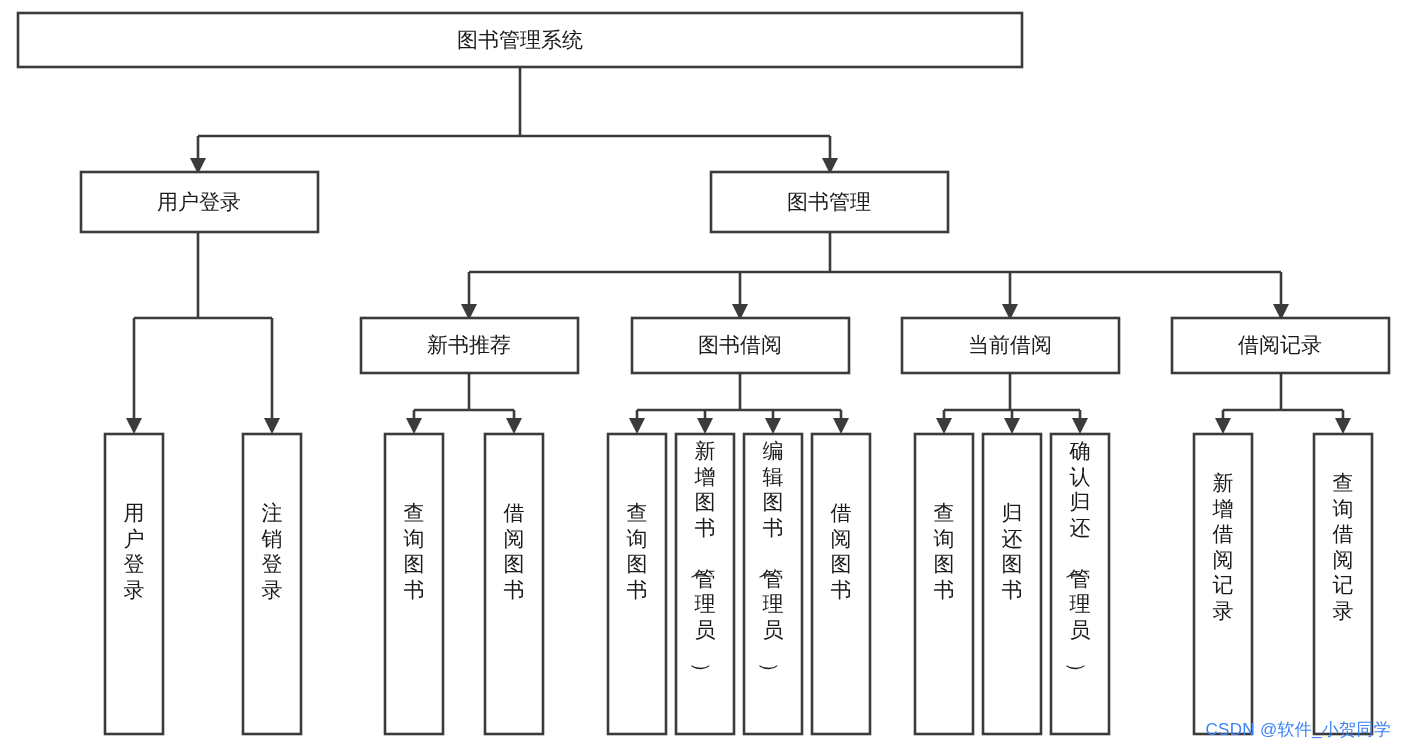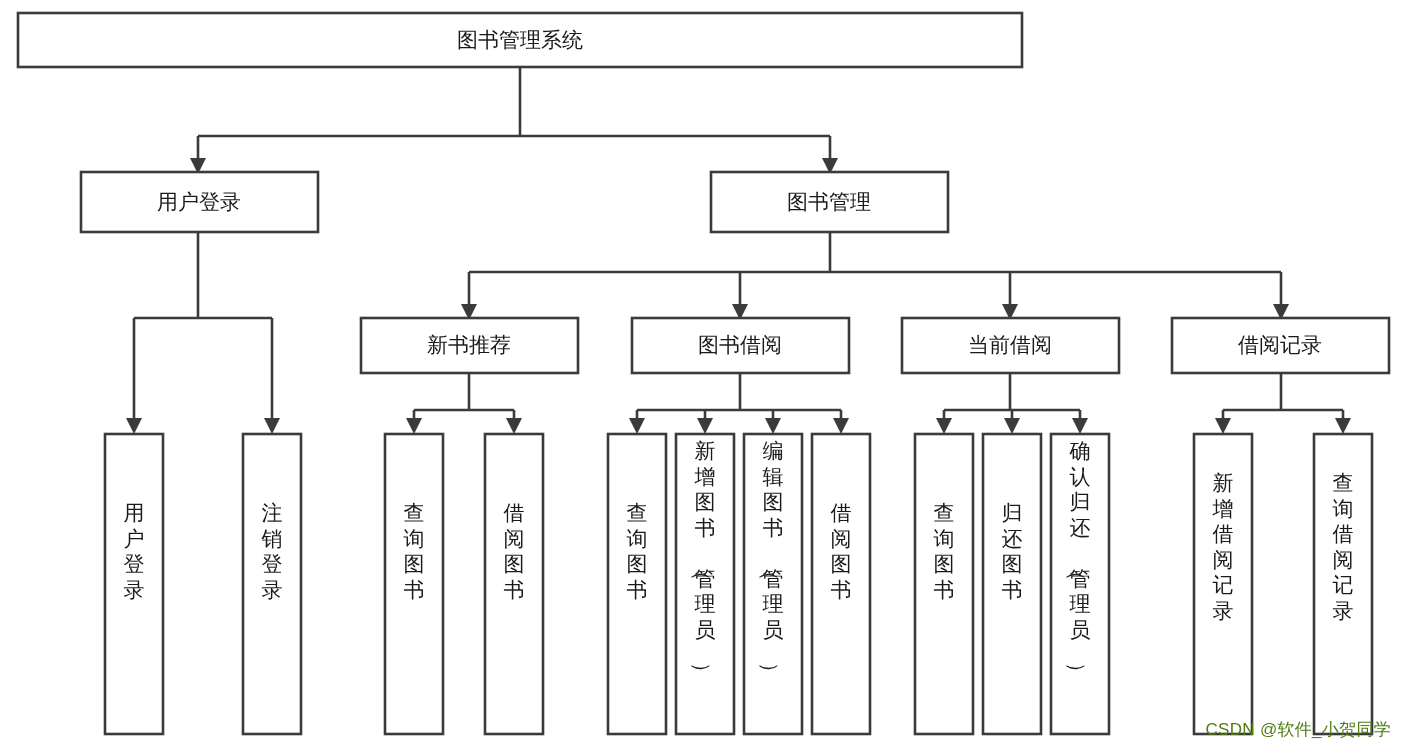--- a/index.html
+++ b/index.html
@@ -53,21 +53,21 @@
     font-size: 21px;
     fill: #1a1a1a;
     text-anchor: middle;
   }
   .watermark {
     position: absolute;
     right: 14px;
     bottom: 6px;
     font-family: "Liberation Sans", "DejaVu Sans", sans-serif;
     font-size: 17px;
-    color: #4d7c0f;
+    color: #3b82f6;
     white-space: nowrap;
     pointer-events: none;
     letter-spacing: 0.3px;
   }
 </style>
 </head>
 <body>
 
 <div id="diagram-root">
   <svg class="flowchart" viewBox="0 0 1405 747" xmlns="http://www.w3.org/2000/svg">

